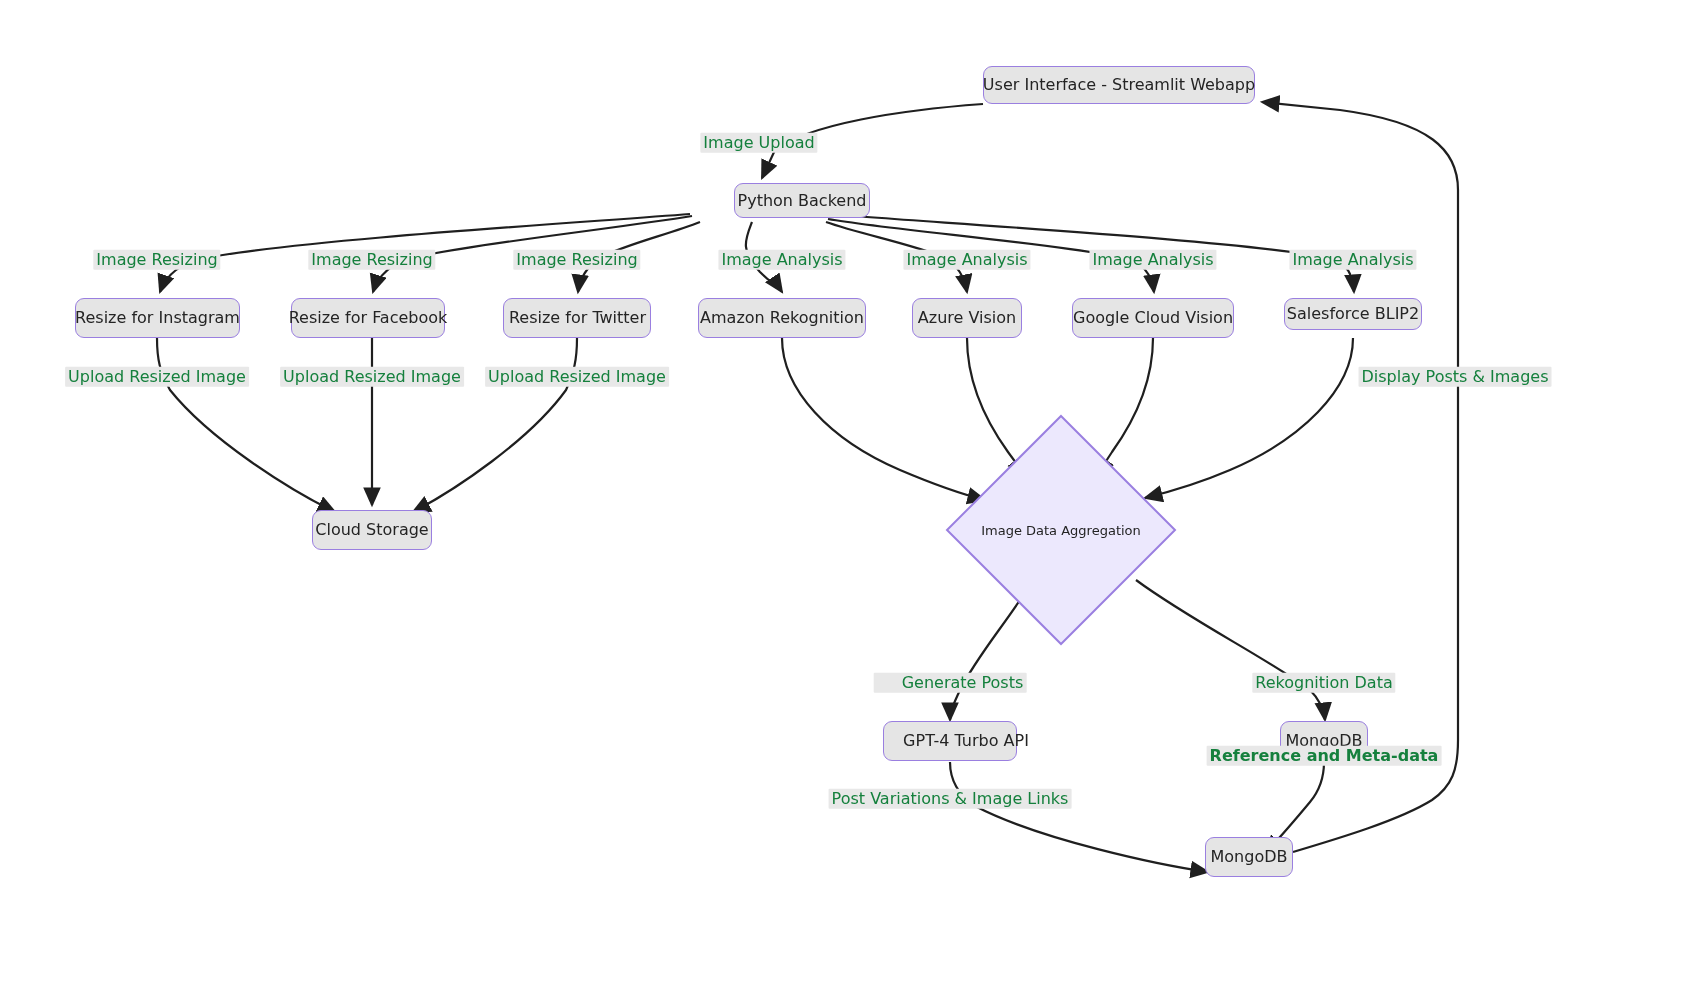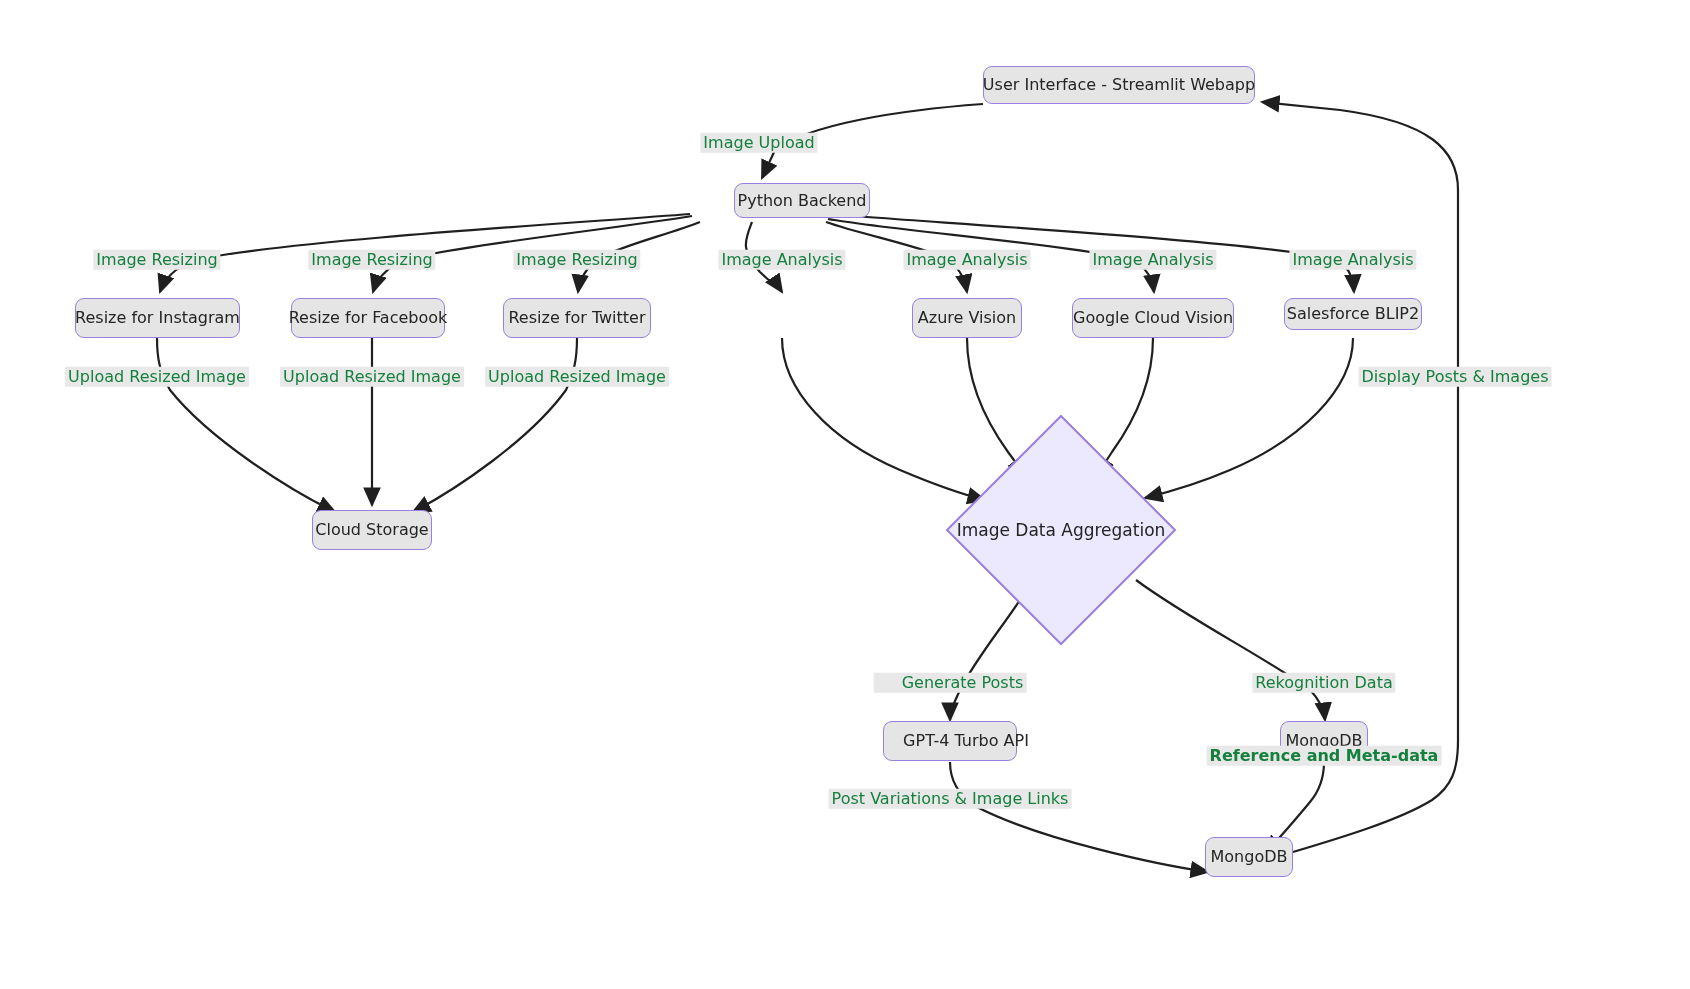--- a/index.html
+++ b/index.html
@@ -59,21 +59,21 @@
     position: absolute;
     left: 0;
     top: 0;
     width: 100%;
     height: 100%;
   }
   .diamond-wrap .node-label {
     position: relative;
     z-index: 2;
     color: #242424;
-    font-size: 17px;
+    font-size: 13px;
     white-space: nowrap;
   }
   .edge-label {
     position: absolute;
     background: #E8E8E8;
     color: #15803d;
     font-size: 16px;
     line-height: 1.15;
     padding: 1px 3px;
     white-space: nowrap;
@@ -143,24 +143,27 @@
   </div>
 
   <div class="node" style="left:75px; top:298px; width:165px; height:40px;">
     <span class="node-label">Resize for Instagram</span>
   </div>
 
   <div class="node" style="left:291px; top:298px; width:154px; height:40px;">
     <span class="node-label">Resize for Facebook</span>
   </div>
 
-  <div class="node" style="left:503px; top:298px; width:148px; height:40px;">
+  <div class="node" style="left:503px; top:298px; width:148px; height:40px;justify-content:flex-end;">
     <span class="node-label">Resize for Twitter</span>
   </div>
 
+  <div class="node" style="left:698px; top:298px; width:168px; height:40px;">
+    <span class="node-label">Amazon Rekognition</span>
+  </div>
 
   <div class="node" style="left:912px; top:298px; width:110px; height:40px;">
     <span class="node-label">Azure Vision</span>
   </div>
 
   <div class="node" style="left:1072px; top:298px; width:162px; height:40px;">
     <span class="node-label">Google Cloud Vision</span>
   </div>
 
   <div class="node" style="left:1284px; top:298px; width:138px; height:32px;">

